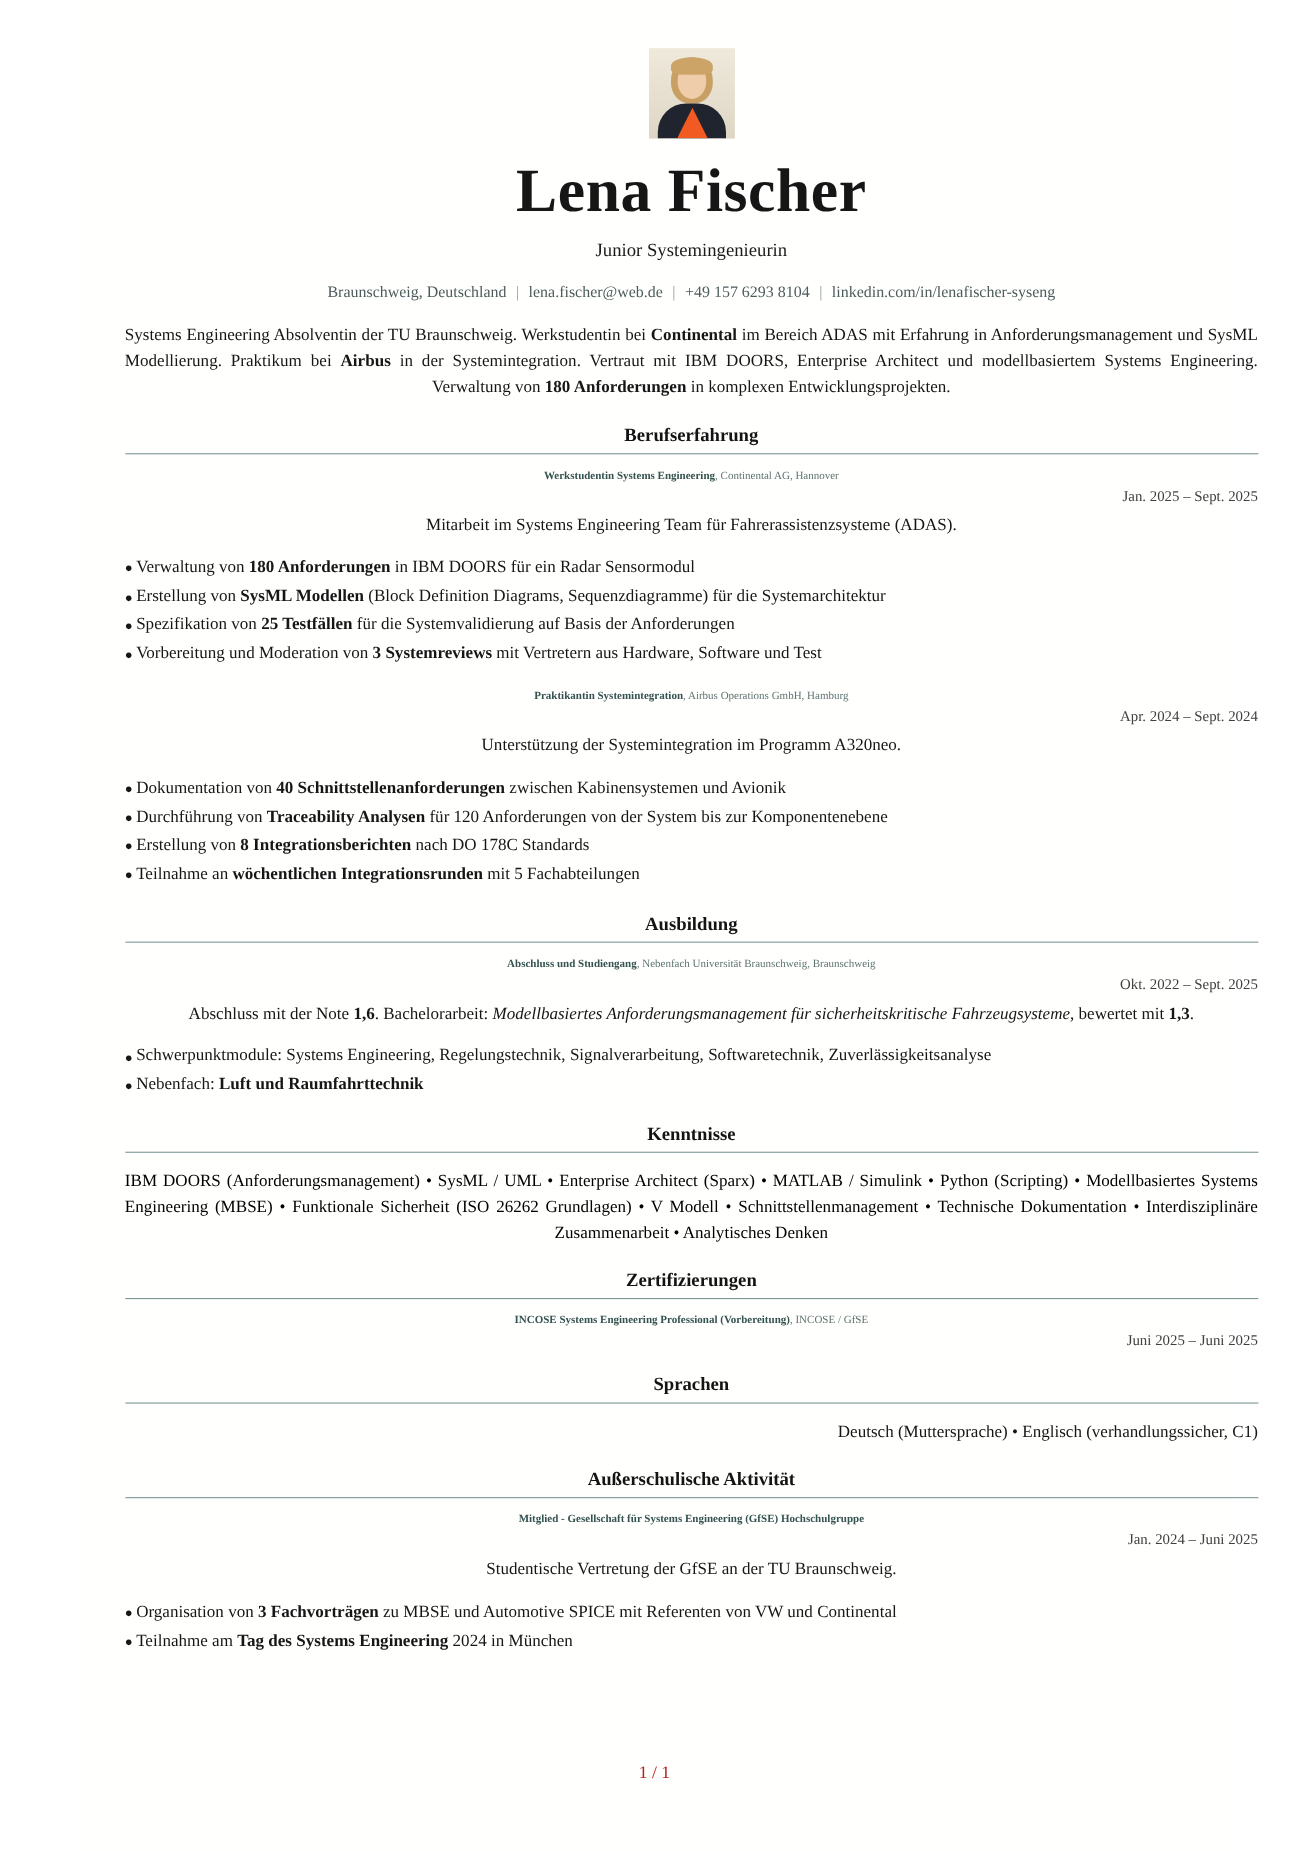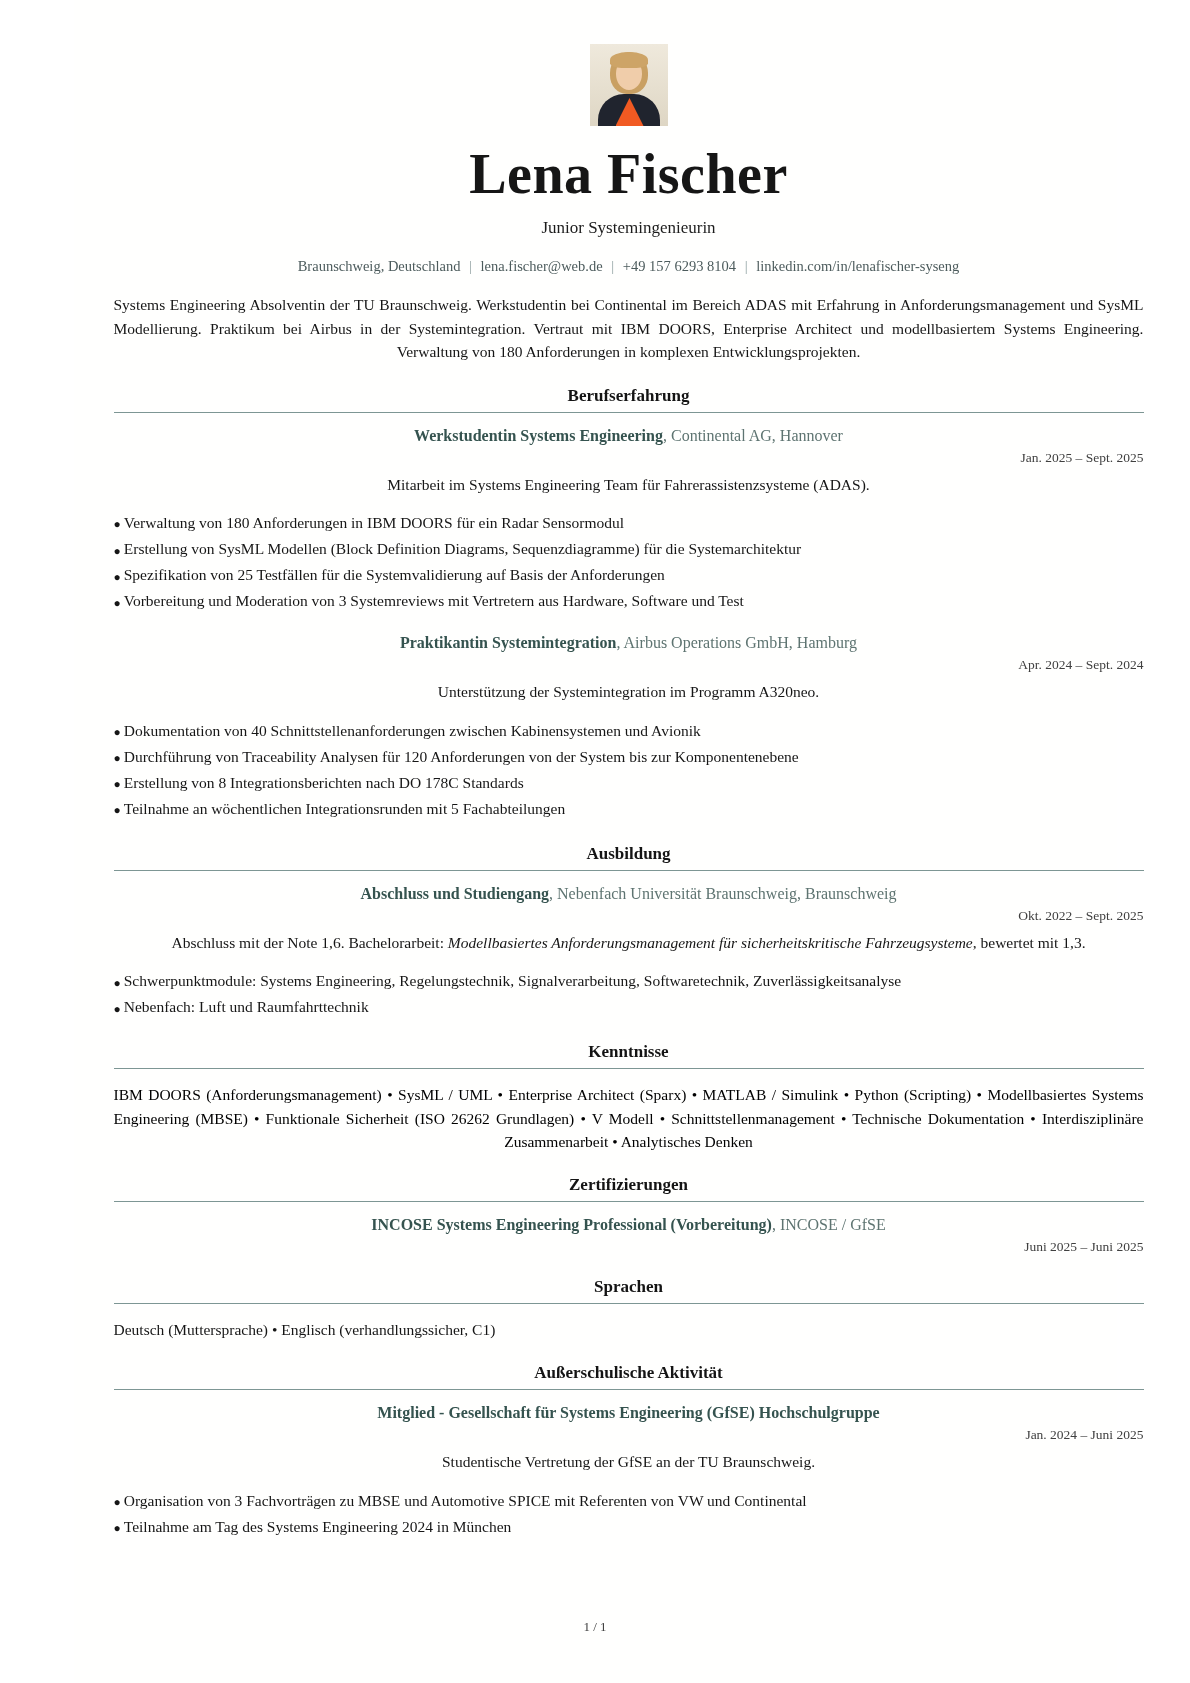--- a/index.html
+++ b/index.html
@@ -123,21 +123,21 @@
   .rule {
     height: 1px;
     background: #7d9694;
     width: 100%;
     margin-bottom: 14px;
   }
   .entry { margin-bottom: 2px; }
   .entry + .entry { margin-top: 20px; }
   .entry-title {
     text-align: center;
-    font-size: 16px;
+    font-size: 10px;
     color: #44605e;
   }
   .entry-title .role {
     font-weight: bold;
     color: #35534f;
   }
   .entry-title .org {
     color: #5e7471;
   }
   .entry-date {
@@ -168,35 +168,35 @@
     padding-right: 3px;
   }
   .plain-block {
     text-align: justify;
     text-align-last: center;
     font-size: 15.5px;
     line-height: 1.5;
     color: #000000;
   }
   .center-block {
-    text-align: left;
+    text-align: right;
     font-size: 15.5px;
     line-height: 1.5;
     color: #161616;
   }
-  b { font-weight: normal; }
+  b { font-weight: bold; }
   i { font-style: italic; }
 
   .footer {
     position: absolute;
-    bottom: 48px;
+    bottom: 62px;
     left: 0; right: 0;
     text-align: center;
-    font-size: 13px;
-    color: #404040;
+    font-size: 16px;
+    color: #b91c1c;
   }
 </style>
 </head>
 <body>
 
 <div class="page">
   <div class="content">
 
     <div class="photo-wrap">
       <div class="photo">

